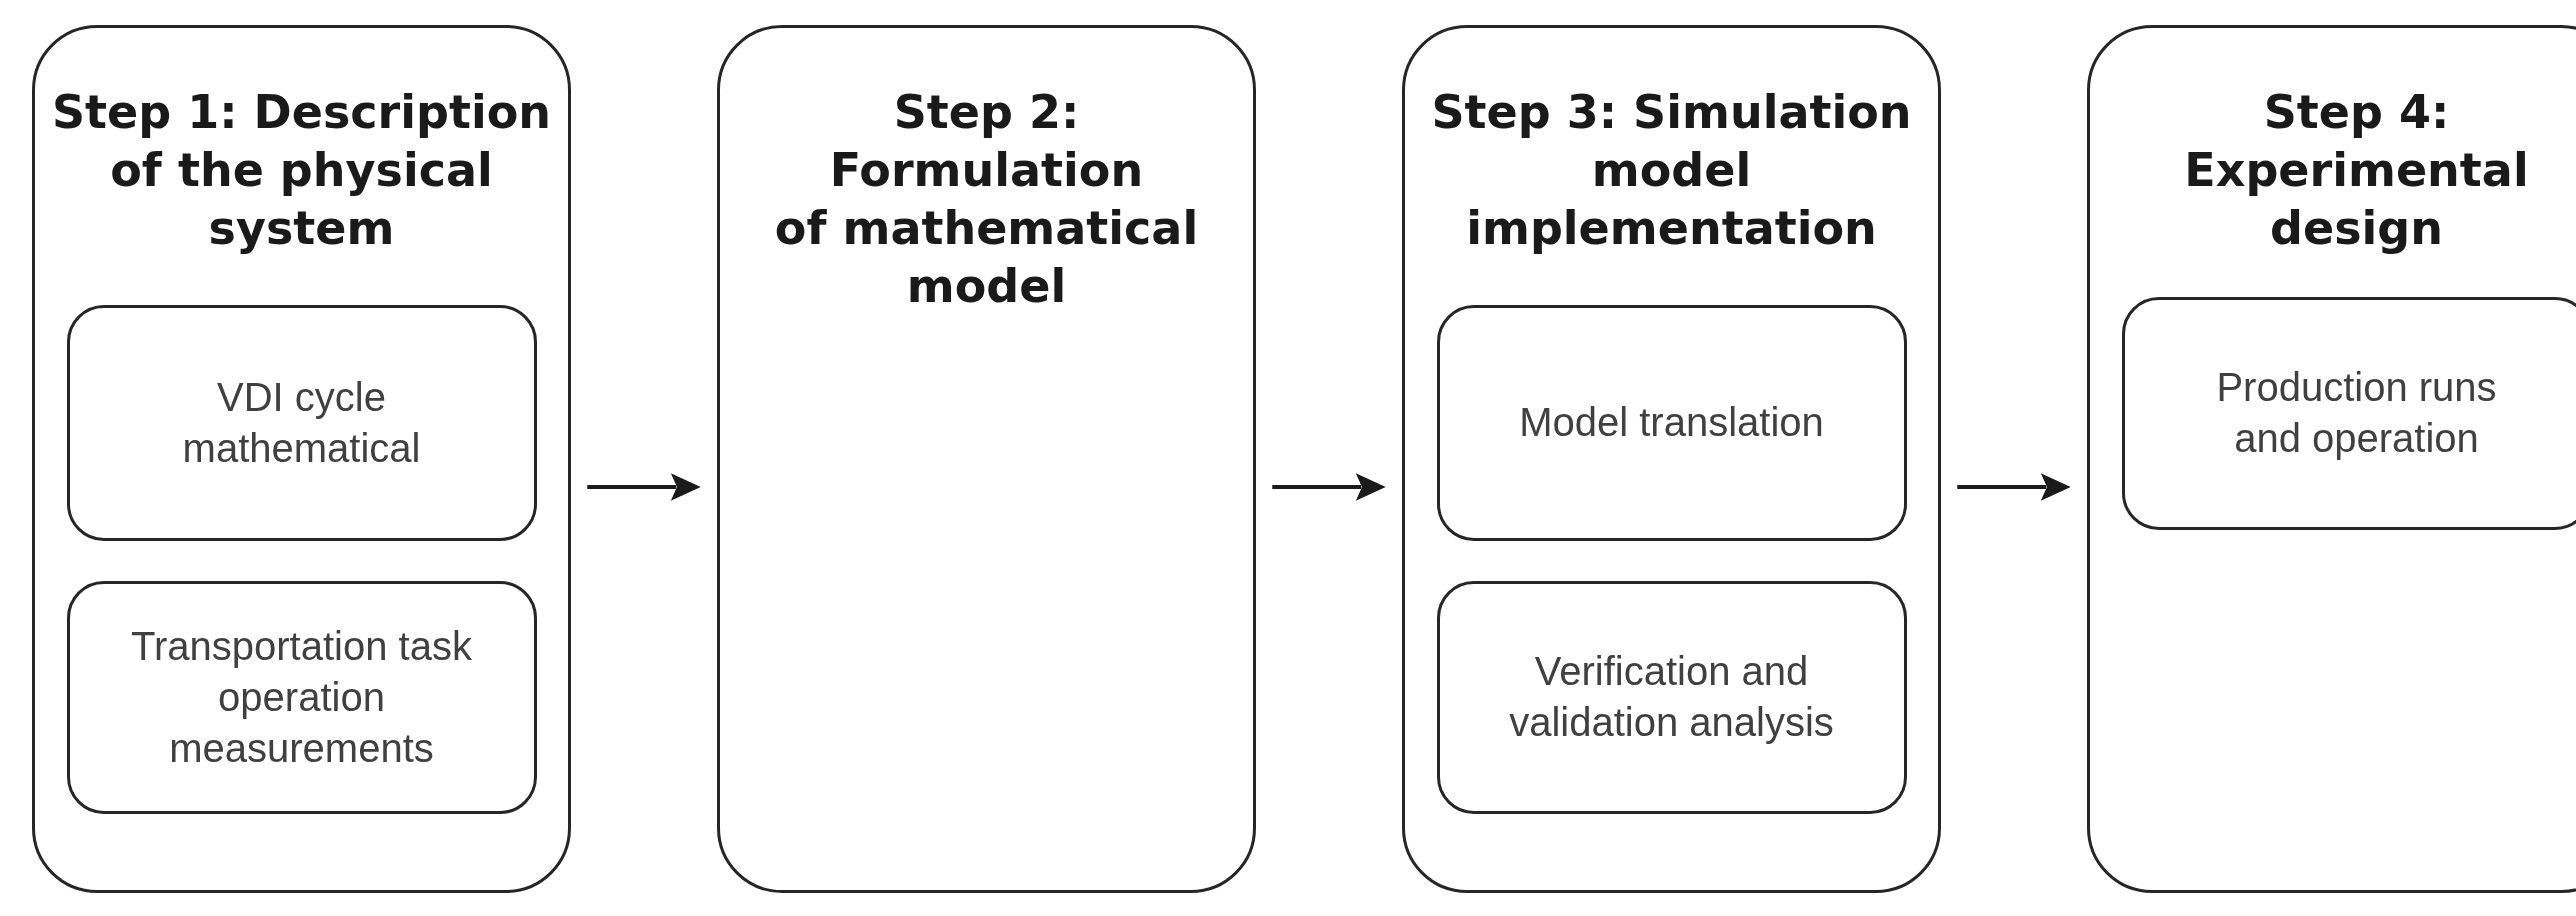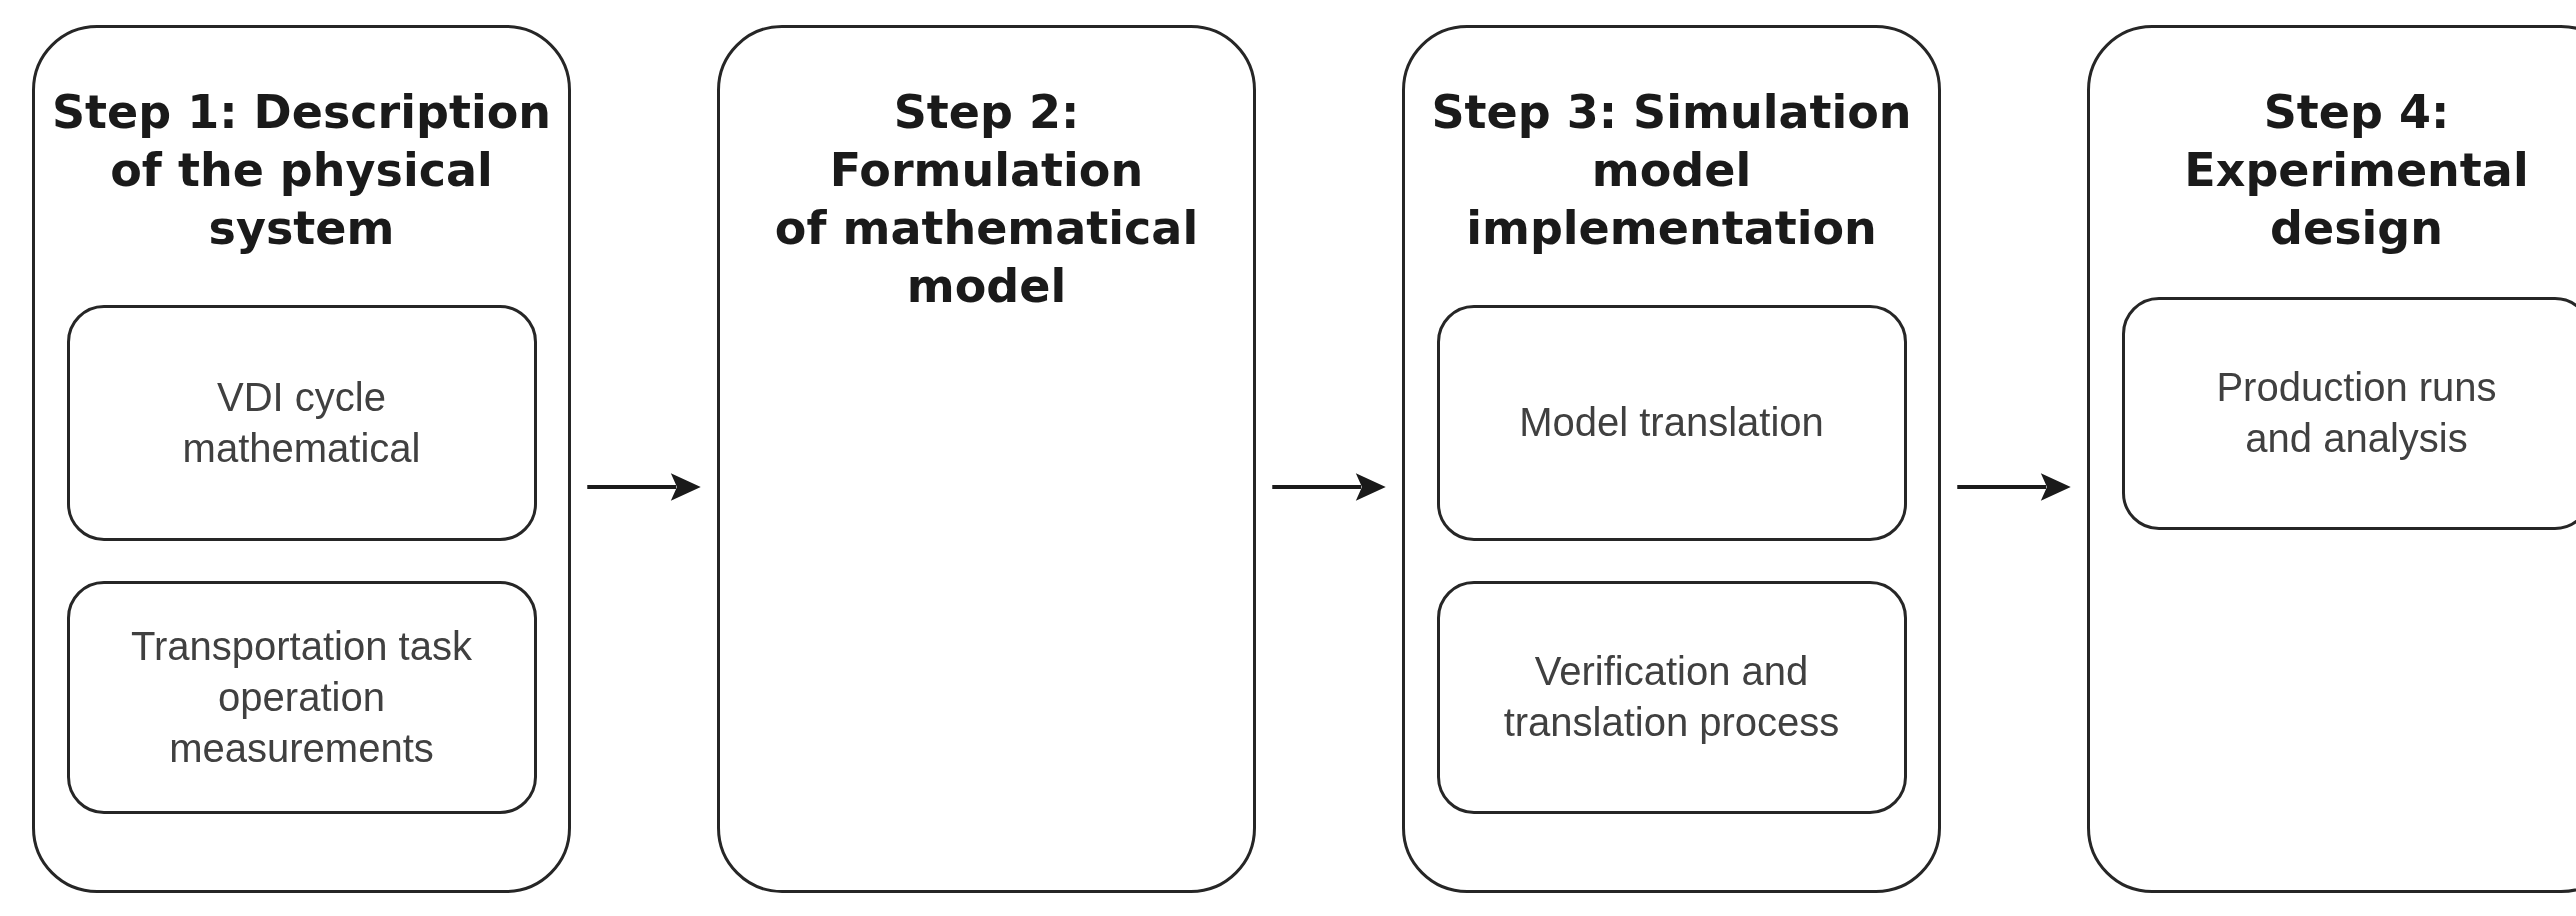--- a/index.html
+++ b/index.html
@@ -127,36 +127,36 @@
 
     <div class="step">
       <div class="step-title">Step 3: Simulation
 model
 implementation</div>
       <div class="substep first">
         <div class="substep-label">Model translation</div>
       </div>
       <div class="substep second">
         <div class="substep-label">Verification and
-translation process</div>
+validation analysis</div>
       </div>
     </div>
 
     <div class="arrow">
       <svg width="114" height="46" viewBox="0 0 148 60">
         <line x1="0" y1="30" x2="116" y2="30" stroke="#1a1a1a" stroke-width="5"></line>
         <path d="M148,30 L109,12 L117,30 L109,48 Z" fill="#1a1a1a"></path>
       </svg>
     </div>
 
     <div class="step">
       <div class="step-title">Step 4:
 Experimental
 design</div>
       <div class="substep second">
         <div class="substep-label">Production runs
-and analysis</div>
+and operation</div>
       </div>
     </div>
 
   </div>
 </div>
 
 
 </body></html>

